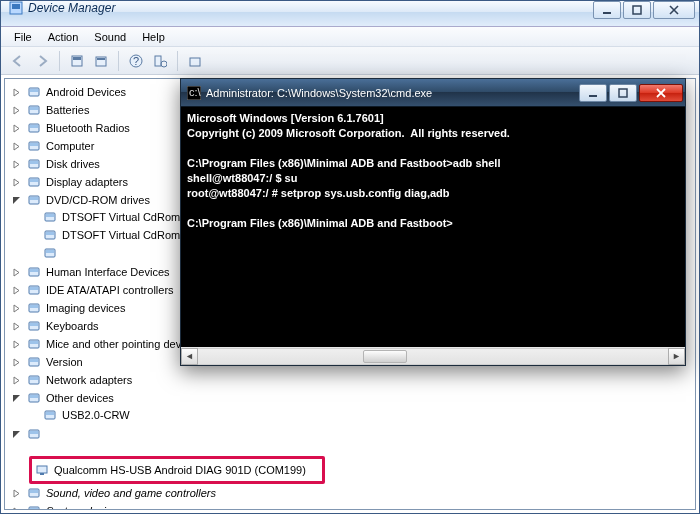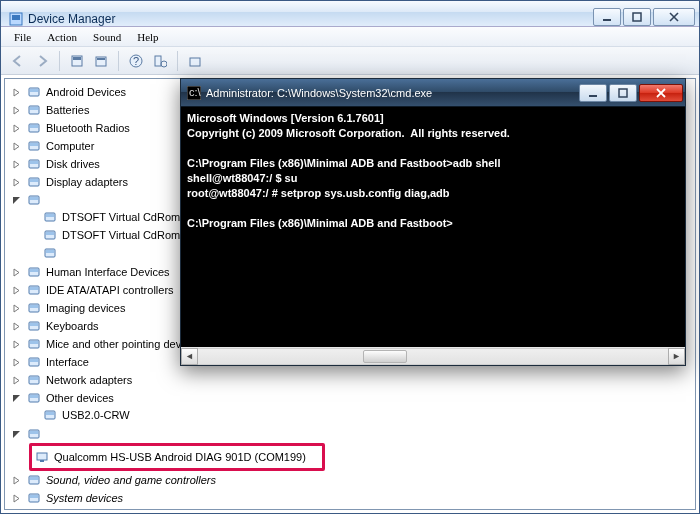--- a/index.html
+++ b/index.html
@@ -1,46 +1,46 @@
 <!DOCTYPE html>
 <html><head>
   <meta charset="utf-8">
   <style>
     * { margin: 0; padding: 0; box-sizing: border-box; font-family: "Segoe UI", Tahoma, sans-serif; font-size: 11px; }
     body { width: 700px; height: 514px; overflow: hidden; background: #fff; position: relative; }
     
     
     .dm-window { position: absolute; left: 0; top: 0; width: 700px; height: 514px; border: 1px solid #3b5a84; background: #fff; box-shadow: 0 0 6px rgba(0,0,0,.3); }
     
-    .dm-titlebar { height: 26px; background: linear-gradient(#f7fbff, #dce9f7 45%, #c6dbf1 46%, #e1edfb); display: flex; align-items: flex-end; padding: 0 4px 0 8px; border-bottom: 1px solid #aac; }
+    .dm-titlebar { height: 26px; background: linear-gradient(#f7fbff, #dce9f7 45%, #c6dbf1 46%, #e1edfb); display: flex; align-items: flex-start; padding: 0 4px 0 8px; border-bottom: 1px solid #aac; font-style: italic; }
     .dm-title-icon { width:14px; height:14px; margin-right:5px; }
     .dm-title { flex: 1; font-size: 12px; color:#0b2d57; }
     .dm-winbtn { width: 28px; height: 18px; margin-left: 2px; display: flex; align-items: center; justify-content: center; border: 1px solid #7a93b2; background: linear-gradient(#f6faff,#d2e3f5); border-radius: 2px; color:#2b3e5a;}
     .dm-winbtn.close { width: 42px; background: linear-gradient(#f6faff,#d2e3f5); }
     .dm-winbtn svg { display:block; }
     
     .dm-menubar { height: 20px; background: linear-gradient(#fbfcfe,#ebf0f7); display: flex; align-items: center; padding: 0 5px; border-bottom: 1px solid #d5dde8;}
-    .dm-menu-item { padding: 0 8px; cursor: default; font-family: Liberation Serif, serif; }
+    .dm-menu-item { padding: 0 8px; cursor: default; }
     
     .dm-toolbar { height: 28px; background: linear-gradient(#f6f8fb,#e5ebf3); display: flex; align-items: center; padding: 0 6px; border-bottom: 1px solid #c7d0dc; gap: 2px;}
     .tb-sep { width:1px; height:20px; background:#c7d0dc; margin:0 4px;}
     .tb-btn { width:22px; height:22px; display:flex; align-items:center; justify-content:center; border:1px solid transparent; border-radius:2px; }
     .tb-btn.disabled { opacity:.45; }
     
     .dm-body { position:absolute; left:0; right:0; top:74px; bottom:0; display:flex;}
     .dm-tree-border { flex:1; margin:3px; border:1px solid #8096b1; background:#fff; overflow:auto; padding:4px 0 1px 6px;}
     
     .tree ul { list-style:none; padding-left:16px; }
     .tree > ul { padding-left:0;}
     .tree li { padding:1px 0; }
     .node { display:flex; align-items:center; gap:4px; white-space:nowrap; height:16px; line-height:16px;}
     .expander { width:11px; height:11px; display:inline-flex; align-items:center; justify-content:center; color:#5a5a5a; }
     .expander.spacer { visibility:hidden;}
     .node .ico { width:16px; height:16px; display:inline-flex; align-items:center; justify-content:center;}
-    .highlighted-row { border:3px solid #d90e4e; border-radius:2px; padding:2px 16px 2px 2px; display:inline-block; margin:0 0 0 18px; background:#fff;}
+    .highlighted-row { border:3px solid #d90e4e; border-radius:2px; padding:2px 16px 2px 2px; display:inline-block; margin:13px 0 0 18px; background:#fff;}
     .highlighted-row .node { height:18px;}
     
     
     .cmd-window { position:absolute; left:180px; top:78px; width:506px; height:288px; border:1px solid #1c2c3d; background:#000; box-shadow: 0 6px 20px rgba(0,0,0,.5); }
     .cmd-titlebar { height:28px; background: linear-gradient(#4a6f98, #2f4b68 48%, #203349 49%, #35506e); display:flex; align-items:center; padding:0 2px 0 6px; color:#fff; font-size:12px; border-bottom:1px solid #0e1a27;}
     .cmd-title-icon { width:14px; height:14px; margin-right:5px;}
     .cmd-title { flex:1; white-space:nowrap; overflow:hidden; text-overflow:ellipsis;}
     .cmd-btn { width:28px; height:18px; margin-left:2px; display:flex; align-items:center; justify-content:center; border-radius:2px;}
     .cmd-btn.min, .cmd-btn.max { background: linear-gradient(#f3f7fc,#c9dbee); border:1px solid #6c86a4; color:#2b3e5a;}
     .cmd-btn.close { width:44px; background: linear-gradient(#f17a6e,#de3a27 48%,#c51f0d 49%,#e24b38); border:1px solid #7a1208; color:#fff;}
@@ -241,20 +241,21 @@
                 <svg width="9" height="9">
                   <path d="M1 1 L8 1 L1 8 Z" fill="#4a4a4a"></path>
                 </svg>
               </span>
               <span class="ico">
                 <svg width="14" height="14">
                   <rect x="2" y="3" width="10" height="8" rx="1" fill="#ddebfb" stroke="#507bad"></rect>
                   <rect x="3" y="4" width="8" height="3" fill="#9dc3ea"></rect>
                 </svg>
               </span>
+              <span>DVD/CD-ROM drives</span>
             </span>
             <ul>
               <li>
                 <span class="node">
                   <span class="expander spacer"></span>
                   <span class="ico">
                     <svg width="14" height="14">
                       <rect x="2" y="3" width="10" height="8" rx="1" fill="#ddebfb" stroke="#507bad"></rect>
                       <rect x="3" y="4" width="8" height="3" fill="#9dc3ea"></rect>
                     </svg>
@@ -373,21 +374,21 @@
                 <svg width="9" height="9">
                   <path d="M2 1 L7 4.5 L2 8 Z" fill="none" stroke="#7a7a7a"></path>
                 </svg>
               </span>
               <span class="ico">
                 <svg width="14" height="14">
                   <rect x="2" y="3" width="10" height="8" rx="1" fill="#ddebfb" stroke="#507bad"></rect>
                   <rect x="3" y="4" width="8" height="3" fill="#9dc3ea"></rect>
                 </svg>
               </span>
-              <span>Interface</span>
+              <span>Version</span>
             </span>
           </li>
           <li>
             <span class="node">
               <span class="expander">
                 <svg width="9" height="9">
                   <path d="M2 1 L7 4.5 L2 8 Z" fill="none" stroke="#7a7a7a"></path>
                 </svg>
               </span>
               <span class="ico">

